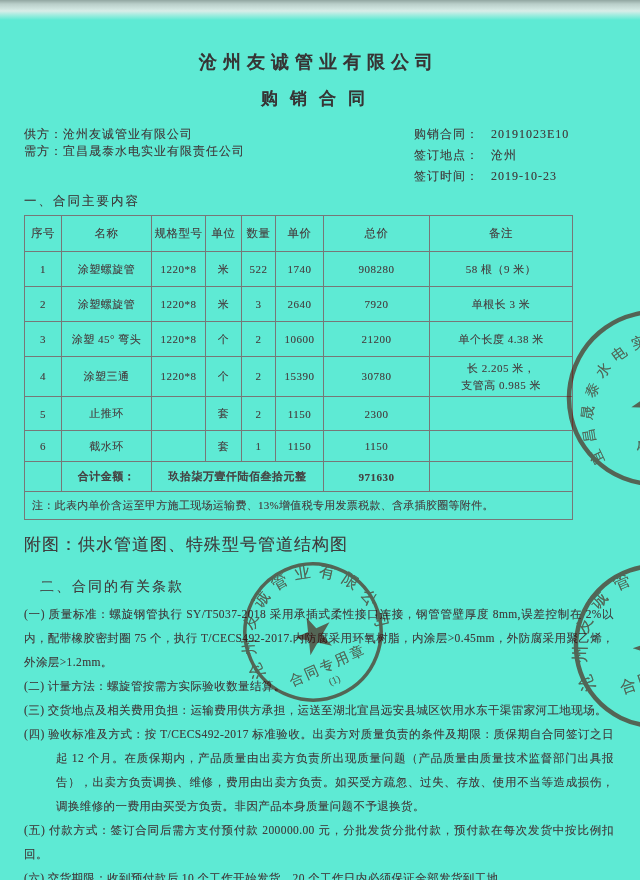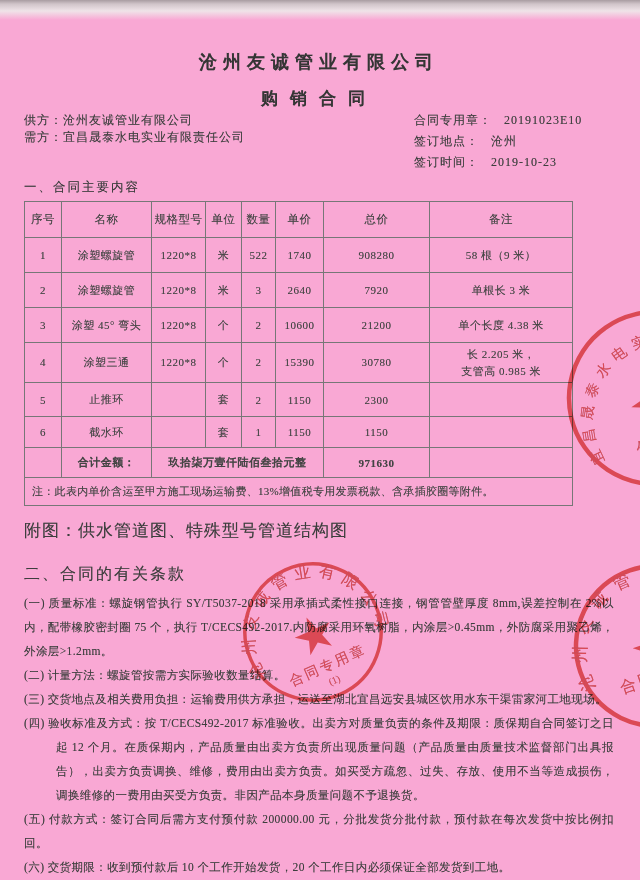--- a/index.html
+++ b/index.html
@@ -1,40 +1,40 @@
 <!DOCTYPE html>
 <html><head>
 <meta charset="utf-8">
 <style>
   * { margin:0; padding:0; box-sizing:border-box; }
   html,body { background:#e9e9e7; }
   .page {
     position:relative;
     width:640px; height:880px;
     margin:0 auto;
-    background:#f9a8d4;
+    background:#5eead4;
     overflow:hidden;
     font-family:"Liberation Serif","DejaVu Serif",serif;
     color:#3e3e3e;
     text-shadow:0 0 0.5px rgba(90,90,90,.55);
   }
   .scan-edge-top {
     position:absolute; top:0; left:0; right:0; height:20px;
     background:linear-gradient(180deg,#9a9a98 0,#c9c9c7 4px,#eeeeec 11px,rgba(252,252,250,0) 20px);
     opacity:.85;
   }
   .content { position:relative; padding:50px 26px 0 24px; }
 
   .company-title {
     text-align:center; font-size:18px; font-weight:600;
     letter-spacing:6px; color:#353535; margin-bottom:13px;
   }
   .doc-title {
     text-align:center; font-size:17px; font-weight:600;
-    letter-spacing:12px; color:#353535; margin-bottom:0;
+    letter-spacing:12px; color:#353535; margin-bottom:14px;
   }
 
   .info-block { display:flex; font-size:12px; margin-bottom:6px; }
   .info-left { flex:1 1 auto; padding-top:2px; }
   .info-left .party { letter-spacing:1px; }
   .info-left .party.buyer-line { }
   .info-right { width:200px; line-height:21px; letter-spacing:1px; }
   .info-right .lab { display:inline-block; }
   .info-right .val { display:inline-block; margin-left:12px; }
 
@@ -51,21 +51,21 @@
   }
   table.contract th { font-size:11.5px; height:36px; }
   tr.r-std  td { height:35px; }
   tr.r-tall td { height:40px; line-height:1.5; }
   tr.r-s5 td { height:34px; }
   tr.r-s6 td { height:31px; }
   tr.r-total td { height:30px;font-weight:bold; }
   tr.r-note td { height:28px; text-align:left; padding:3px 7px; letter-spacing:.3px; }
 
   .attach-line { font-size:17px; letter-spacing:1px; margin:13px 0 22px; }
-  .sec2-heading { font-size:16px; letter-spacing:2px; margin:0 0 6px; }
+  .sec2-heading { font-size:14px; letter-spacing:2px; margin:0 16px 6px; }
 
   .clause { font-size:11.5px; line-height:24px; letter-spacing:.4px; color:#3e3e3e; text-align:justify; }
   .clause.hang { padding-left:32px; text-indent:-32px; }
 
   .stamp { position:absolute; mix-blend-mode:multiply; opacity:.78; pointer-events:none; }
   .stamp svg { display:block; }
   .stamp-buyer  { left:560px; top:303px; transform:rotate(-35deg); }
   .stamp-mid    { left:238px; top:557px; transform:rotate(-24deg); }
   .stamp-right  { left:566px; top:556px; transform:rotate(-19deg); }
 </style>
@@ -79,21 +79,21 @@
 
     <div class="company-title">沧州友诚管业有限公司</div>
     <div class="doc-title">购销合同</div>
 
     <div class="info-block">
       <div class="info-left">
         <div class="party supplier-line">供方：沧州友诚管业有限公司</div>
         <div class="party buyer-line">需方：宜昌晟泰水电实业有限责任公司</div>
       </div>
       <div class="info-right">
-        <div><span class="lab">合同专用章：</span><span class="val">20191023E10</span></div>
+        <div><span class="lab">购销合同：</span><span class="val">20191023E10</span></div>
         <div><span class="lab">签订地点：</span><span class="val">沧州</span></div>
         <div><span class="lab">签订时间：</span><span class="val">2019-10-23</span></div>
       </div>
     </div>
 
     <div class="sec-heading">一、合同主要内容</div>
 
     <table class="contract">
       <colgroup>
         <col style="width:37px">

